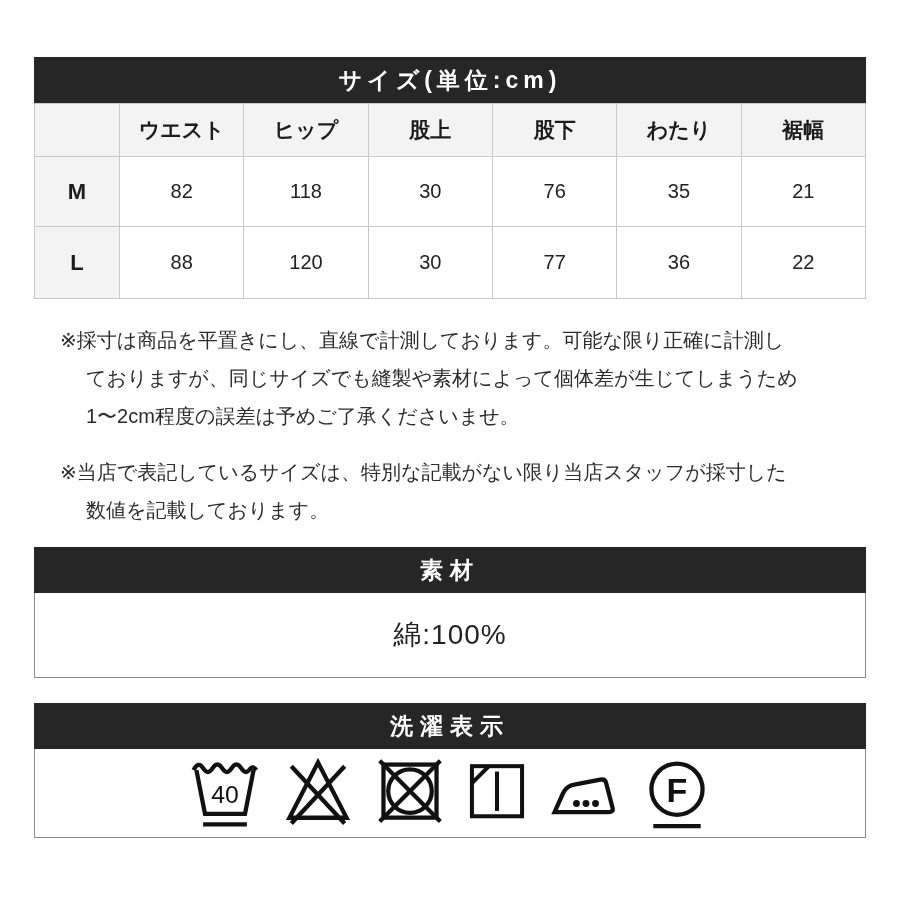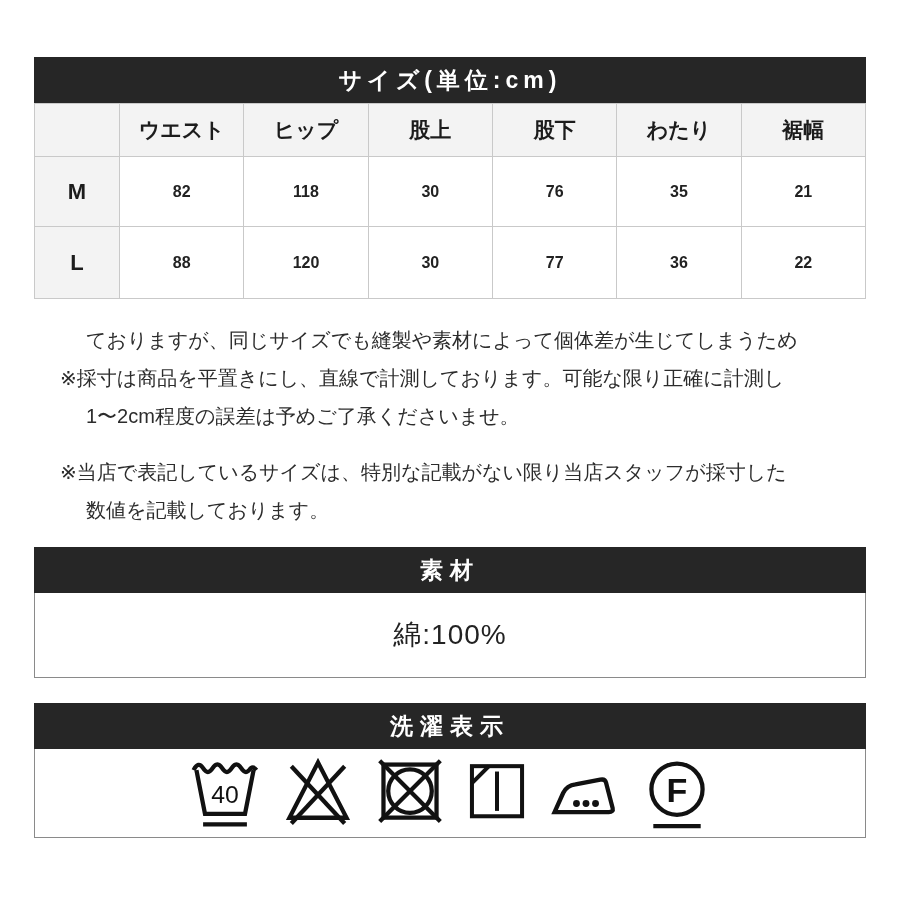--- a/index.html
+++ b/index.html
@@ -51,22 +51,22 @@
     color: #1c1c1c;
   }
   .row-label {
     background: #f3f3f3;
     font-weight: bold;
     font-size: 22px;
     color: #1c1c1c;
   }
   td.val {
     background: #ffffff;
-    font-size: 16px;
-    font-weight: bold;
+    font-size: 20px;
+    font-weight: normal;
     color: #222222;
   }
   
   .notes { margin-top: 22px; }
   .note { margin-bottom: 18px; }
   .note-line {
     font-size: 20px;
     line-height: 38px;
     color: #2c2c2c;
     padding-left: 26px;
@@ -153,22 +153,22 @@
           <td class="val">77</td>
           <td class="val">36</td>
           <td class="val">22</td>
         </tr>
       </tbody>
     </table>
   </div>
 
   <div class="notes">
     <div class="note">
+      <div class="note-line first">※採寸は商品を平置きにし、直線で計測しております。可能な限り正確に計測し</div>
       <div class="note-line cont">ておりますが、同じサイズでも縫製や素材によって個体差が生じてしまうため</div>
-      <div class="note-line first">※採寸は商品を平置きにし、直線で計測しております。可能な限り正確に計測し</div>
       <div class="note-line cont">1〜2cm程度の誤差は予めご了承くださいませ。</div>
     </div>
     <div class="note">
       <div class="note-line first">※当店で表記しているサイズは、特別な記載がない限り当店スタッフが採寸した</div>
       <div class="note-line cont">数値を記載しております。</div>
     </div>
   </div>
 
   <div class="material-section">
     <div class="bar">素材</div>

